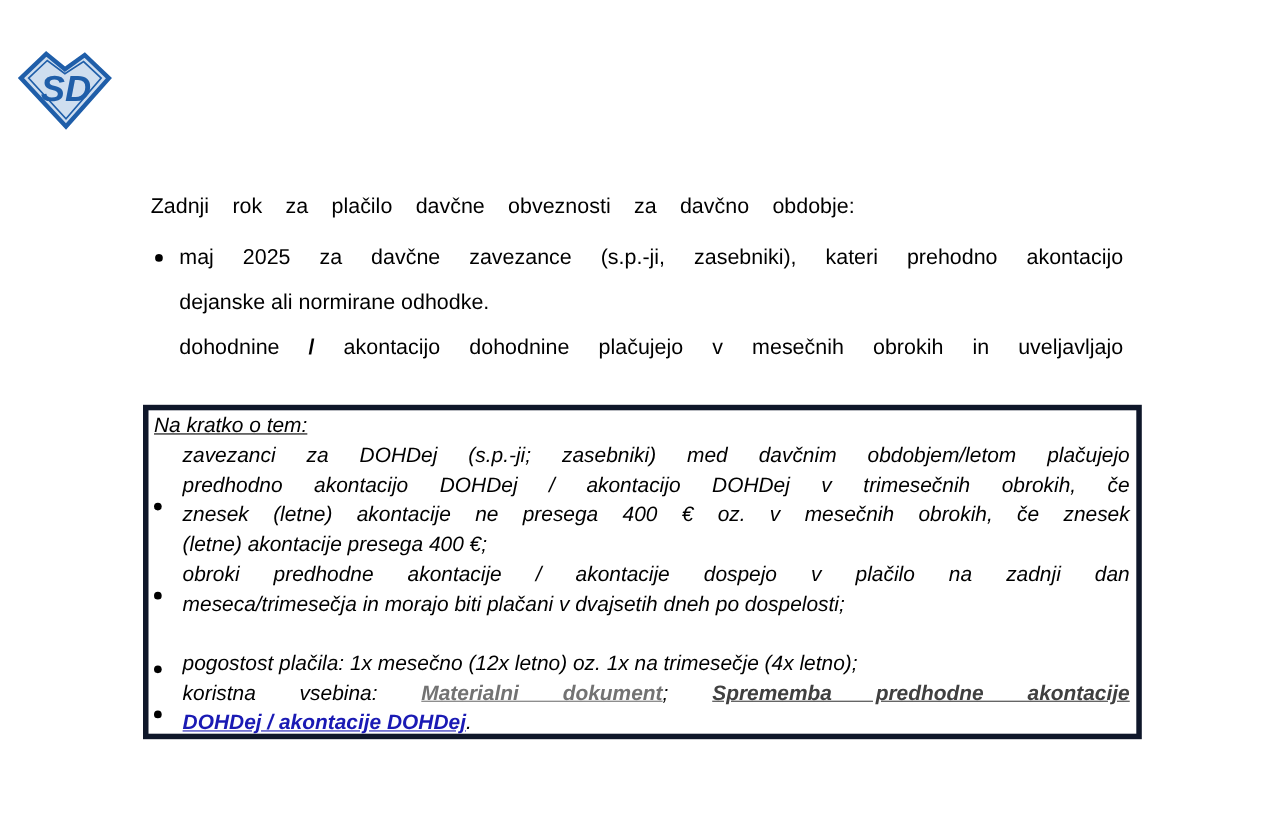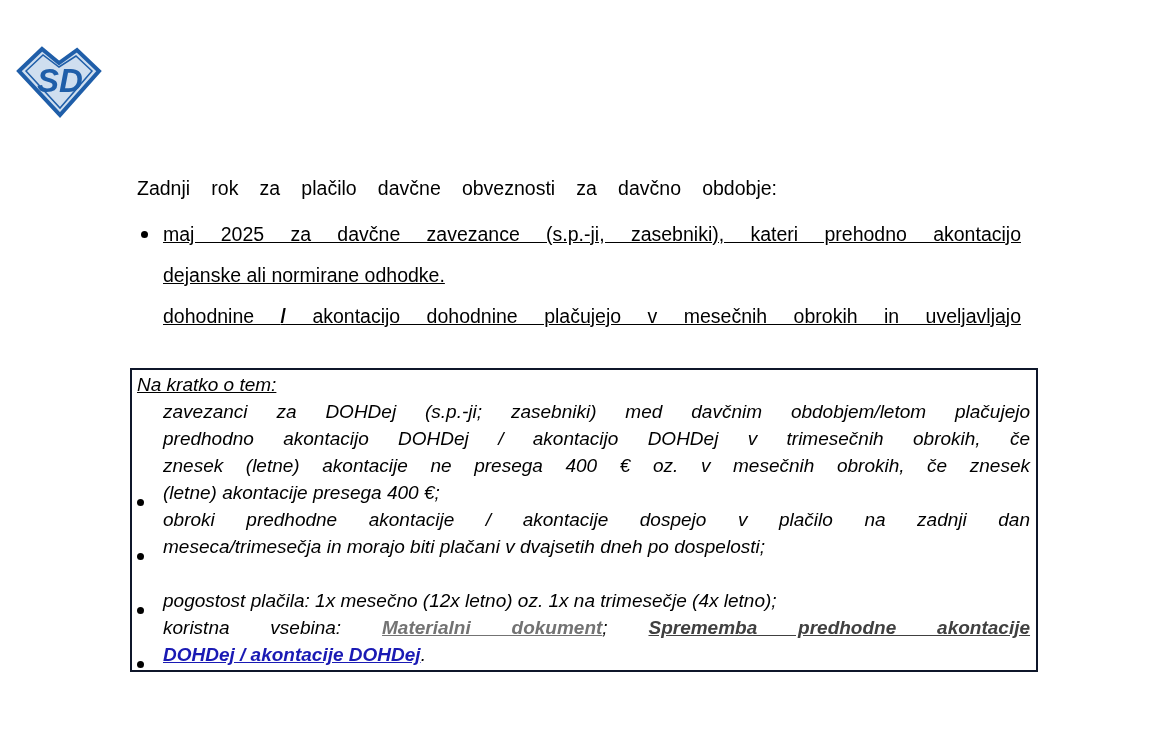--- a/index.html
+++ b/index.html
@@ -13,41 +13,41 @@
   
   .intro{
     position:absolute;left:137px;top:176px;width:640px;
     font-size:19.5px;line-height:24px;
     text-align:justify;text-align-last:justify;
   }
   .intro strong{font-weight:normal;}
   
   .main-bullet{
     position:absolute;left:141px;top:214px;width:880px;
-    display:flex;align-items:flex-start;text-decoration:underline;
+    display:flex;align-items:flex-start;
   }
   .main-bullet .dot{
     width:7px;height:7px;border-radius:50%;background:#000;
     margin-top:17px;flex:0 0 auto;
   }
   .main-bullet .btext{margin-left:15px;width:858px;font-size:19.5px;}
   .main-bullet .bline{line-height:41px;}
   .jline{text-align:justify;text-align-last:justify;}
   .bold-slash{font-weight:bold;}
   
   .info-box{
     position:absolute;left:130px;top:368px;width:908px;height:304px;
-    box-sizing:border-box;border:2px solid #0f172a;
+    box-sizing:border-box;border:5px solid #0f172a;
     padding:1px 6px 0 5px;
     font-style:italic;font-size:19px;line-height:27px;
   }
   .box-title{
     text-decoration:underline;line-height:27px;
   }
-  .box-bullet{display:flex;align-items:flex-end;}
+  .box-bullet{display:flex;align-items:center;}
   .box-bullet .dot{
     width:7px;height:7px;border-radius:50%;background:#000;
     margin-top:10px;flex:0 0 auto;
   }
   .box-bullet .btext{margin-left:19px;flex:1 1 auto;min-width:0;}
   .box-bullet .bline{line-height:27px;}
   .gap-before{margin-top:27px;}
   a.doc-link{font-weight:bold;text-decoration:underline;cursor:pointer;}
 </style>
 </head>

